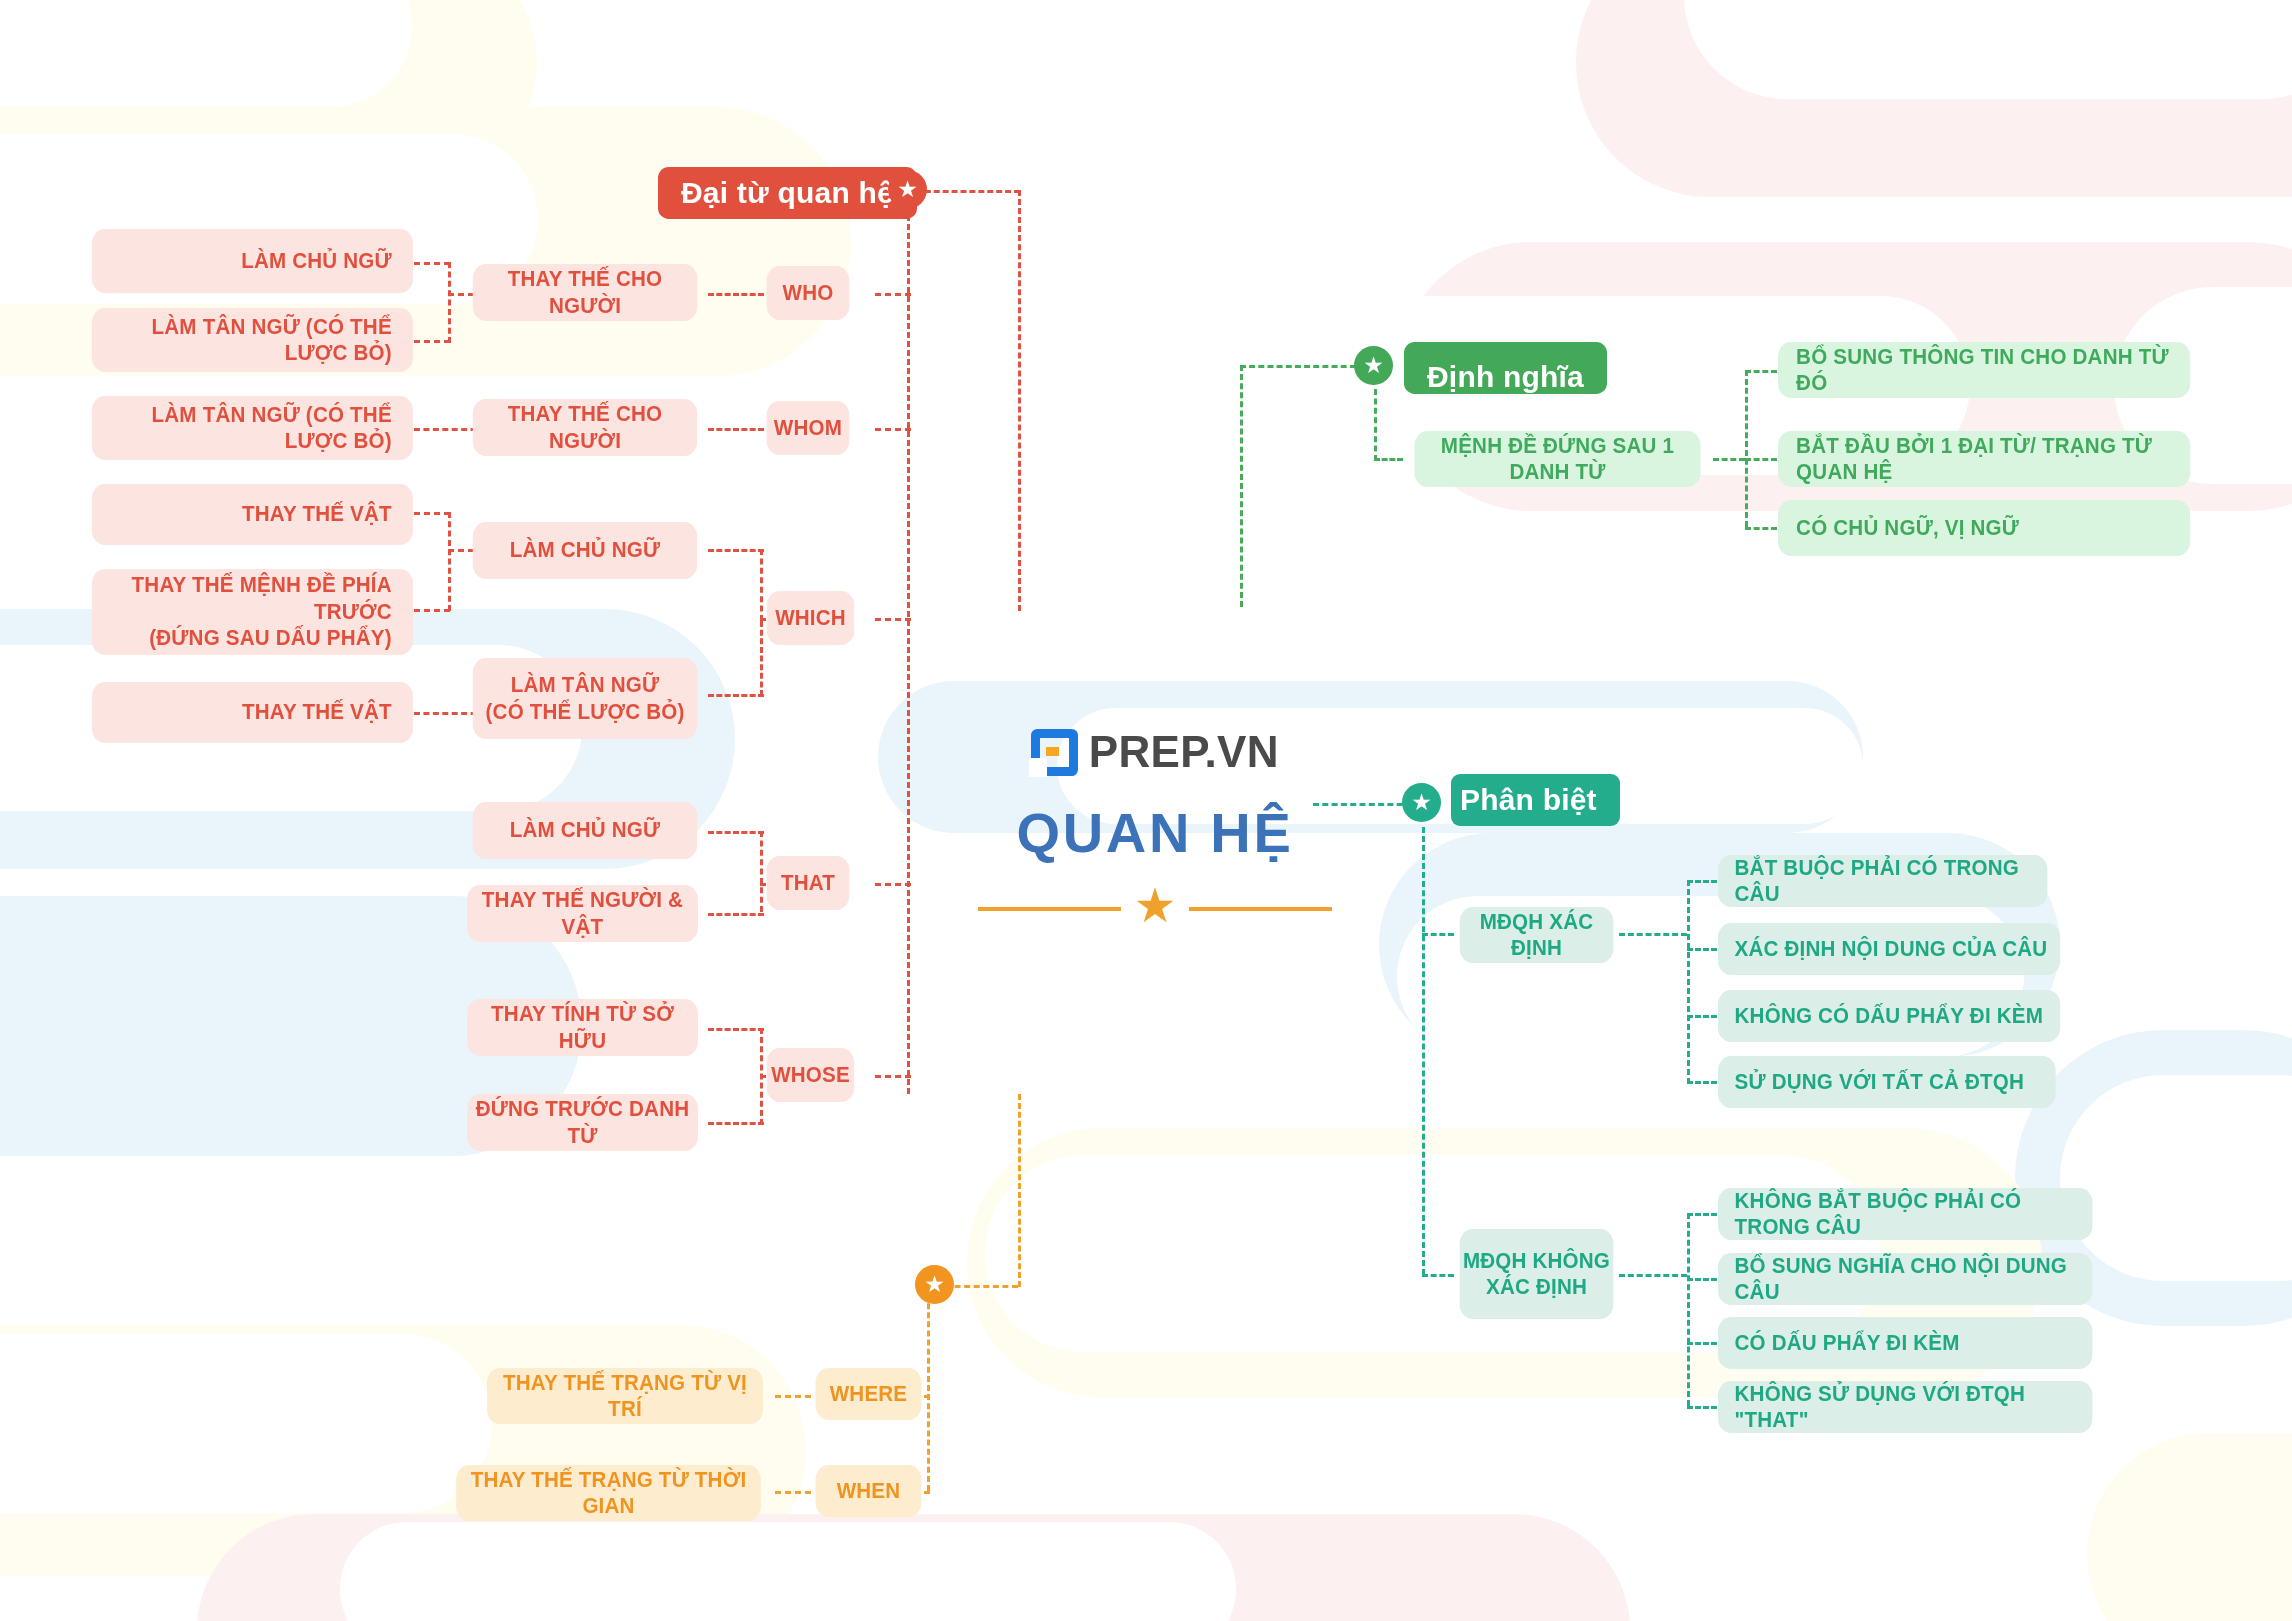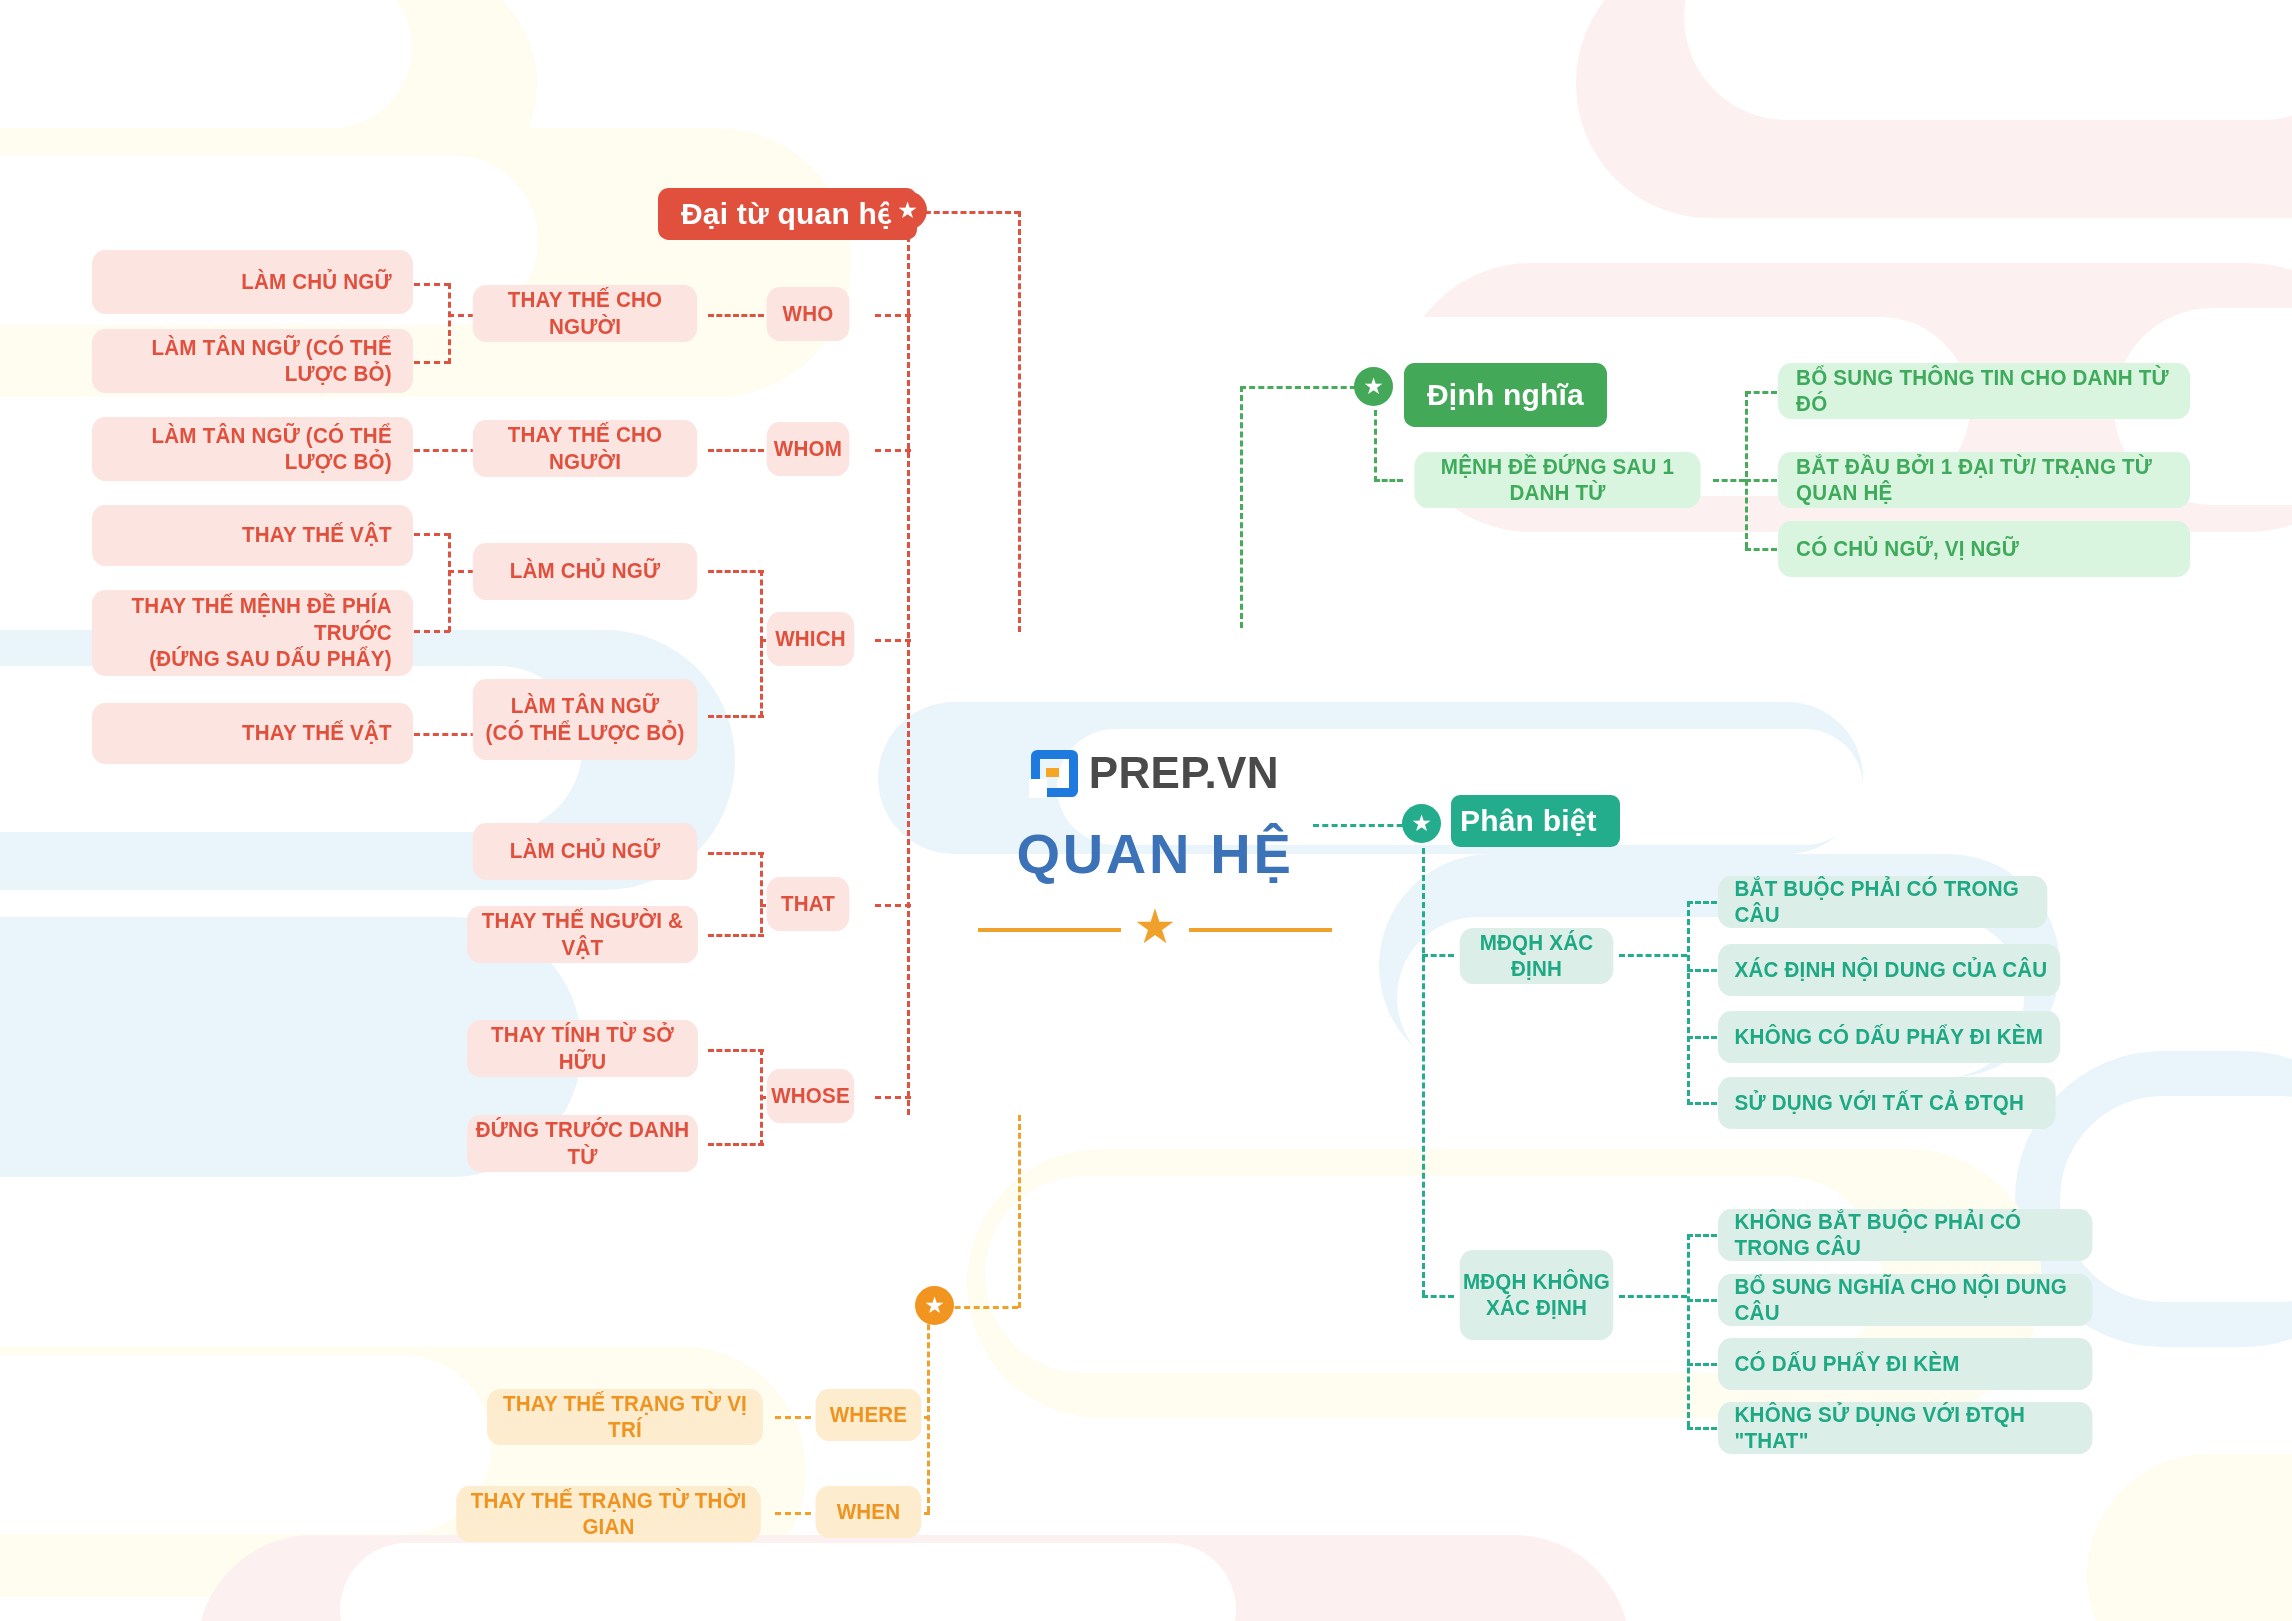--- a/index.html
+++ b/index.html
@@ -2,21 +2,21 @@
 <html style="font-size:14.3px"><head>
 <meta charset="utf-8">
 <style>
   * { box-sizing: border-box; margin:0; padding:0; }
   html,body { background:#ffffff; }
   body {
     width:2293px; height:1622px;
     position:relative; overflow:hidden;
     font-family:"Liberation Sans", sans-serif;
   }
-  #stage { position:absolute; inset:0;margin-top:21px; }
+  #stage { position:absolute; inset:0; }
 
   
   .bg { position:absolute; pointer-events:none; }
   .blob-cream  { background:#fffcf0; }
   .blob-pink   { background:#fdf0f0; }
   .blob-blue   { background:#eaf4fb; }
   .blob-white  { background:#ffffff; }
 
   
   .node {
@@ -325,21 +325,21 @@
     <span>THAY THẾ TRẠNG TỪ VỊ TRÍ</span>
   </div>
   <div class="node n-orange c-align leaf" style="left:811px;top:1465px;width:115px;height:52px;">
     <span>WHEN</span>
   </div>
   <div class="node n-orange c-align leaf" style="left:443px;top:1465px;width:331px;height:56px;">
     <span>THAY THẾ TRẠNG TỪ THỜI GIAN</span>
   </div>
 
   <div class="starnode star-green" style="left:1354px;top:346px;">★</div>
-  <div class="node hdr-green" style="left:1404px;top:342px;height:64px;">
+  <div class="node hdr-green" style="left:1404px;top:342px;height:52px;align-items:flex-end;">
     <span>Định nghĩa</span>
   </div>
   <div class="node n-green c-align leaf" style="left:1402px;top:431px;width:311px;height:56px;">
     <span>MỆNH ĐỀ ĐỨNG SAU 1 DANH TỪ</span>
   </div>
   <div class="node n-green l-align leaf" style="left:1778px;top:342px;width:448px;height:56px;padding-left:19.7px;">
     <span>BỔ SUNG THÔNG TIN CHO DANH TỪ ĐÓ</span>
   </div>
   <div class="node n-green l-align leaf" style="left:1778px;top:431px;width:448px;height:56px;padding-left:19.7px;">
     <span>BẮT ĐẦU BỞI 1 ĐẠI TỪ/ TRẠNG TỪ QUAN HỆ</span>

